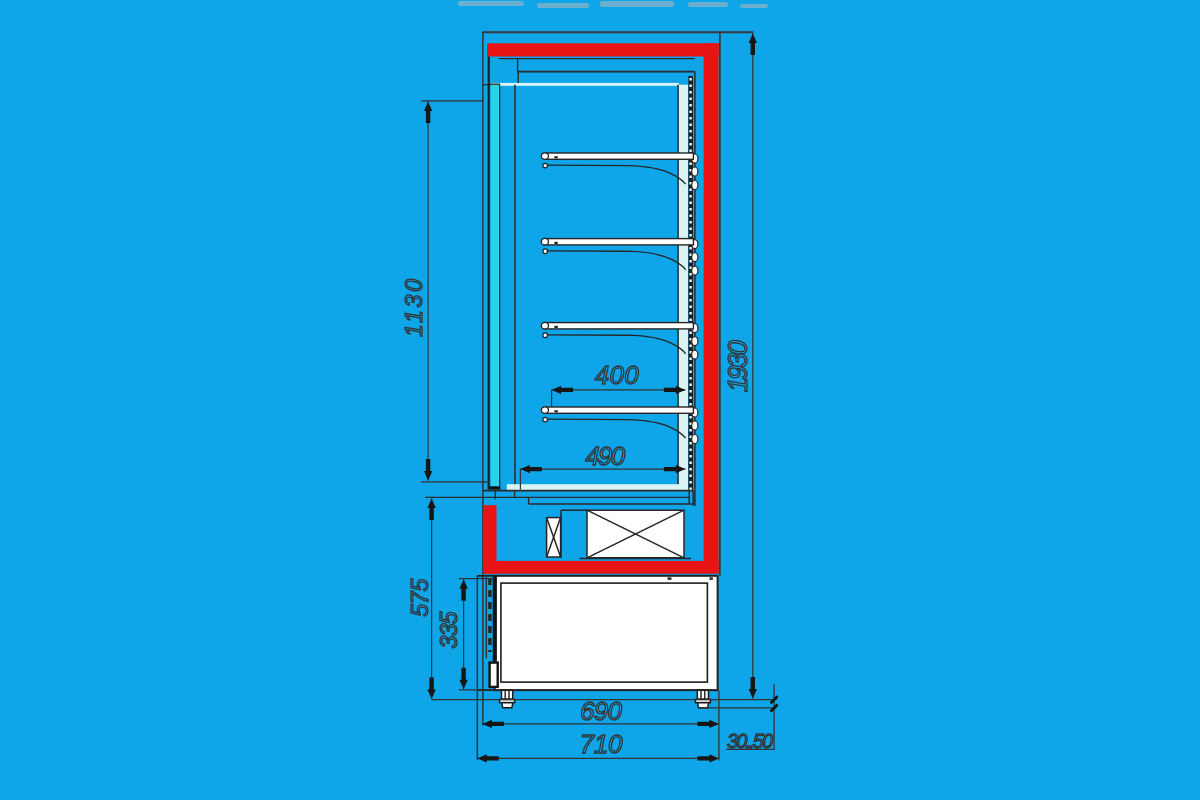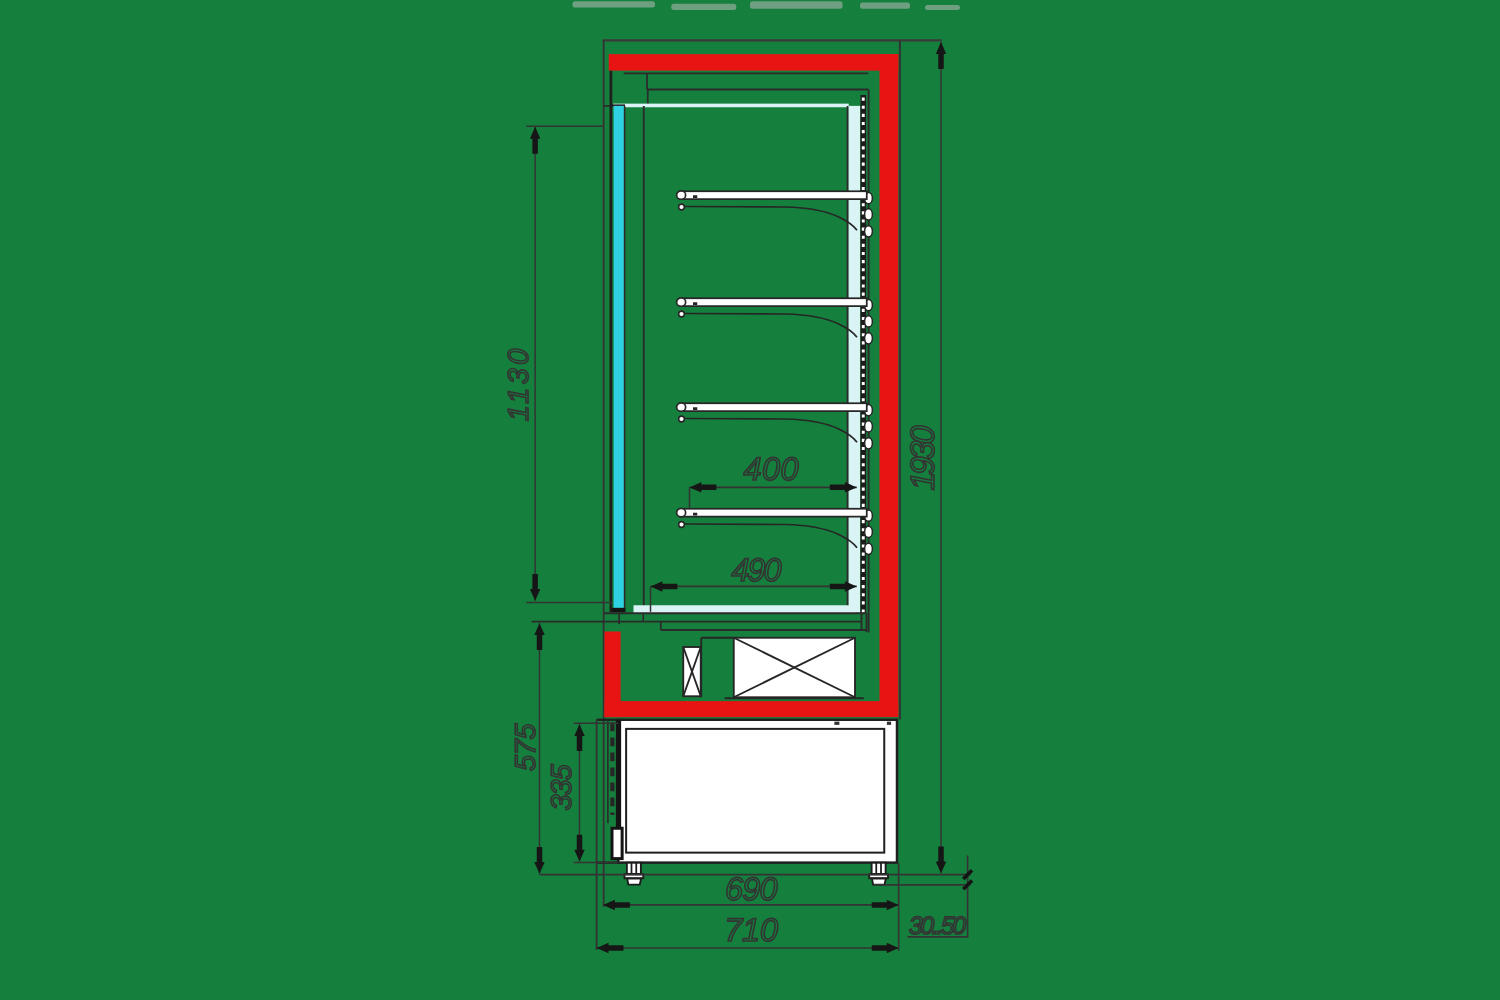--- a/index.html
+++ b/index.html
@@ -1,16 +1,16 @@
 <!DOCTYPE html>
 <html><head>
 <meta charset="utf-8">
 <style>
   html,body{margin:0;padding:0;background:#ffffff;}
-  .page{width:1200px;height:800px;position:relative;background:#15803d;overflow:hidden;text-align:center;}
+  .page{width:1200px;height:800px;position:relative;background:#0ea5e9;overflow:hidden;text-align:center;}
   svg{filter:blur(0.32px);}
   text{font-family:"Liberation Sans",sans-serif;font-style:italic;fill:none;stroke:#333333;stroke-width:1.3;}
 </style>
 </head>
 <body>
 <div class="page">
 <svg width="1200" height="800" viewBox="0 0 1200 800">
 <defs>
 
 <g id="shelf">

